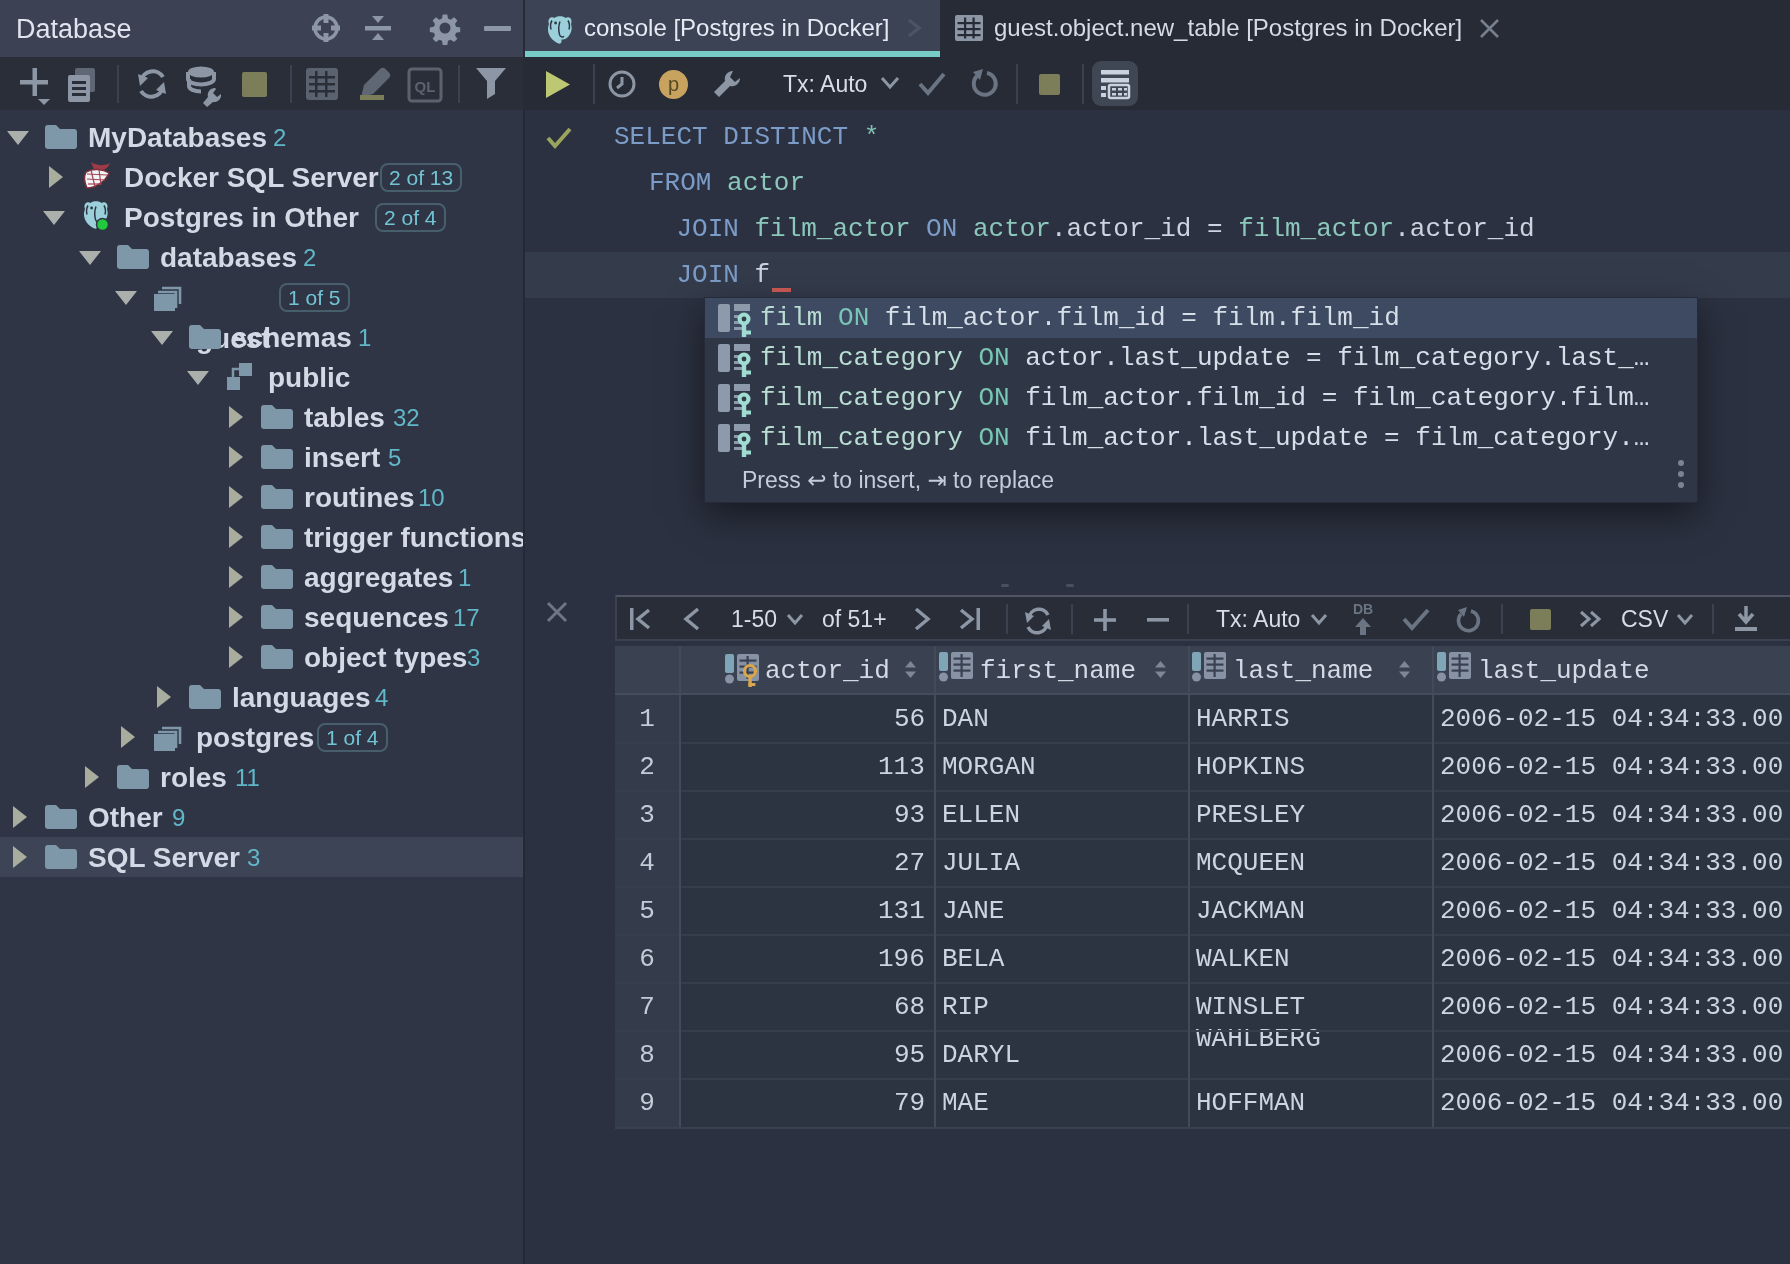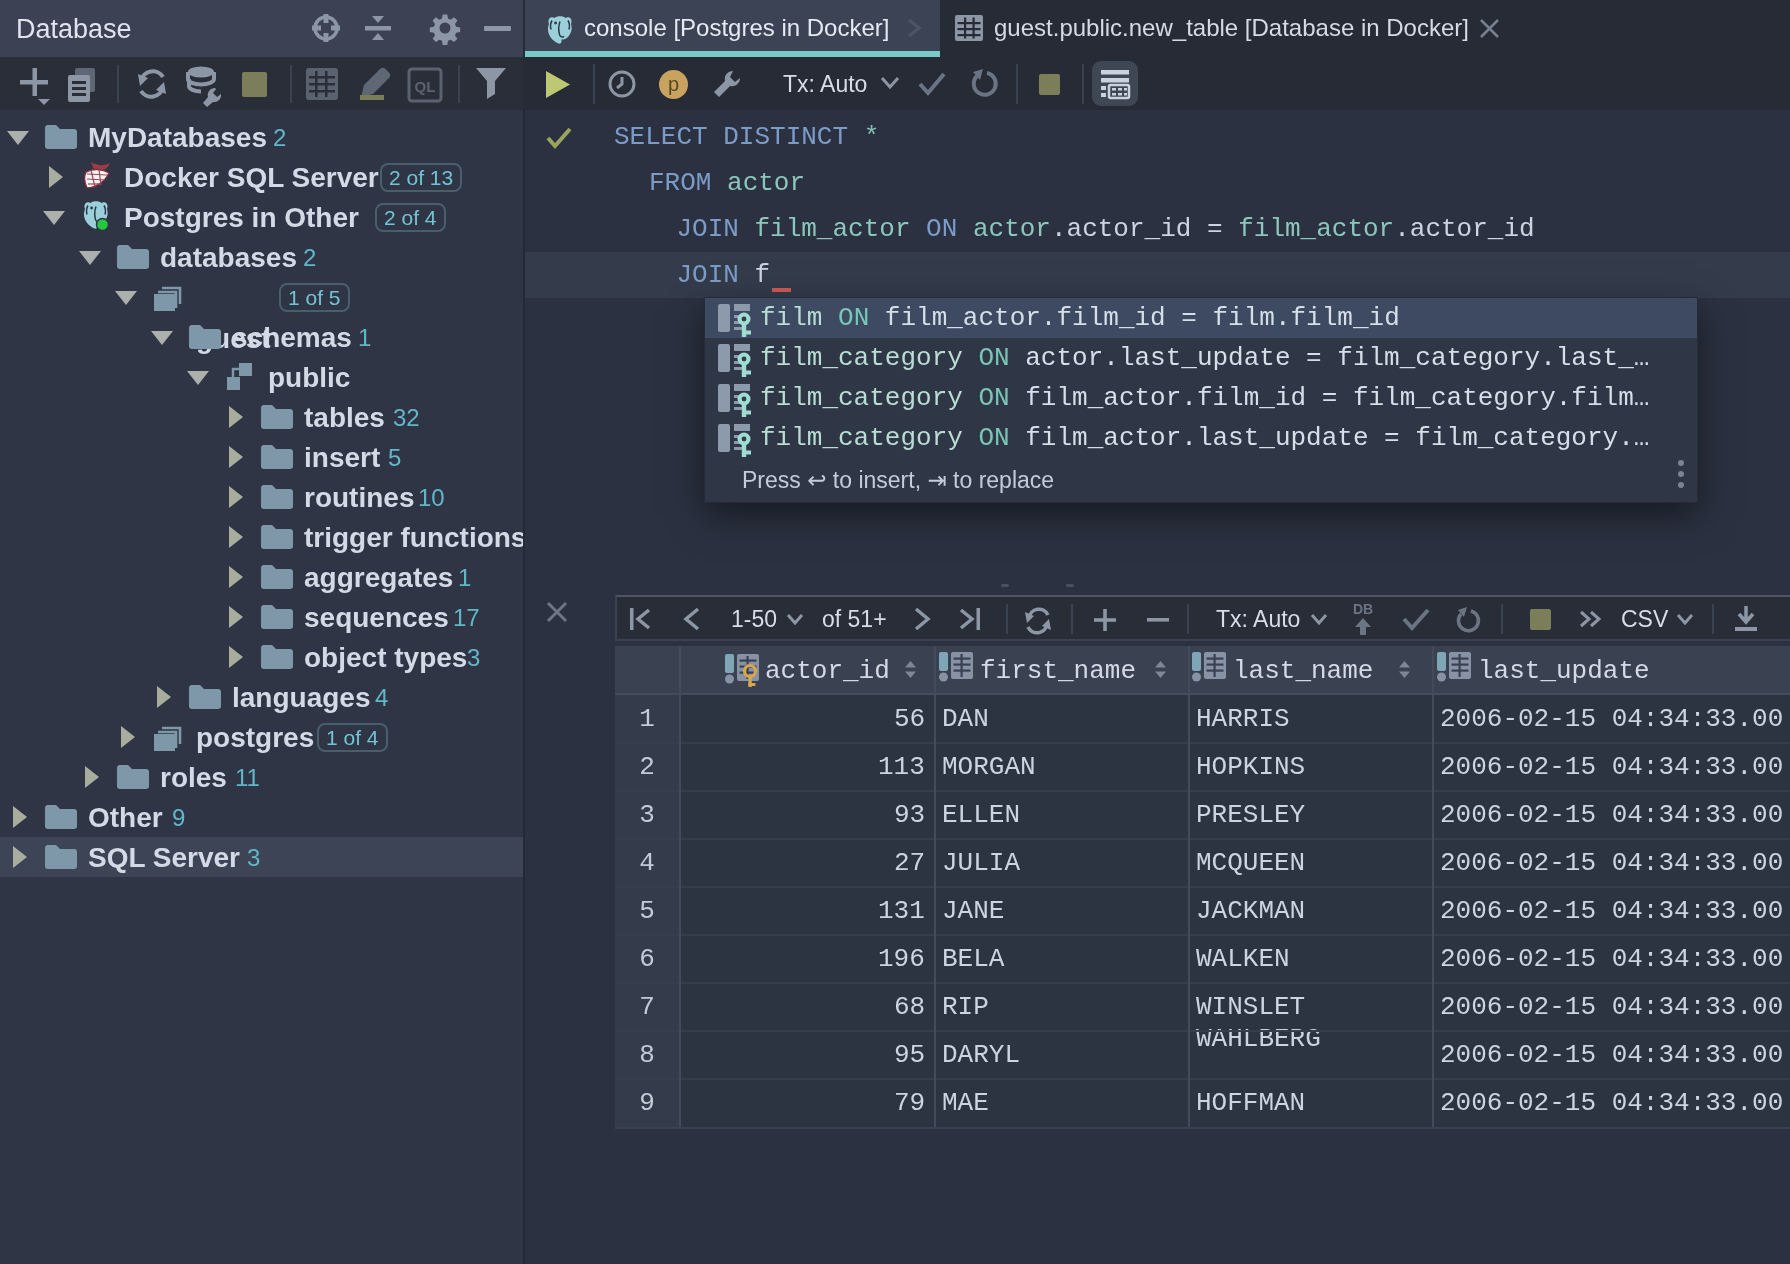--- a/index.html
+++ b/index.html
@@ -270,21 +270,21 @@
 <svg style="left:955px;top:15px" width="28" height="26">
     <rect width="28" height="26" rx="2" fill="#8C96A5"></rect>
     <g fill="#272B36">
       <rect x="2.5" y="7" width="23" height="2.2"></rect>
       <rect x="2.5" y="13" width="23" height="2.2"></rect>
       <rect x="2.5" y="19" width="23" height="2.2"></rect>
       <rect x="9" y="2.5" width="2.2" height="21"></rect>
       <rect x="17.5" y="2.5" width="2.2" height="21"></rect>
     </g>
   </svg>
-<div class="rtxt" style="left:994px;top:4px;font-size:24px;color:#D4DBE5;">guest.public.new_table [Database in Docker]</div>
+<div class="rtxt" style="left:994px;top:4px;font-size:24px;color:#D4DBE5;">guest.object.new_table [Postgres in Docker]</div>
 <svg style="left:1480px;top:19px" width="19" height="19">
     <path d="M1 1 L18 18 M18 1 L1 18" stroke="#76808E" stroke-width="2.5"></path>
   </svg>
 <svg style="left:546px;top:71px" width="24" height="27">
     <path d="M0 0 L24 13.5 L0 27 Z" fill="#BDC972"></path>
   </svg>
 <div class="sep" style="left:593px;top:64px;height:40px;"></div>
 <svg style="left:608px;top:70px" width="28" height="28">
     <circle cx="14" cy="14" r="12" fill="none" stroke="#8C96A5" stroke-width="3"></circle>
     <path d="M14 7 V14 L9 18" fill="none" stroke="#8C96A5" stroke-width="3"></path>

